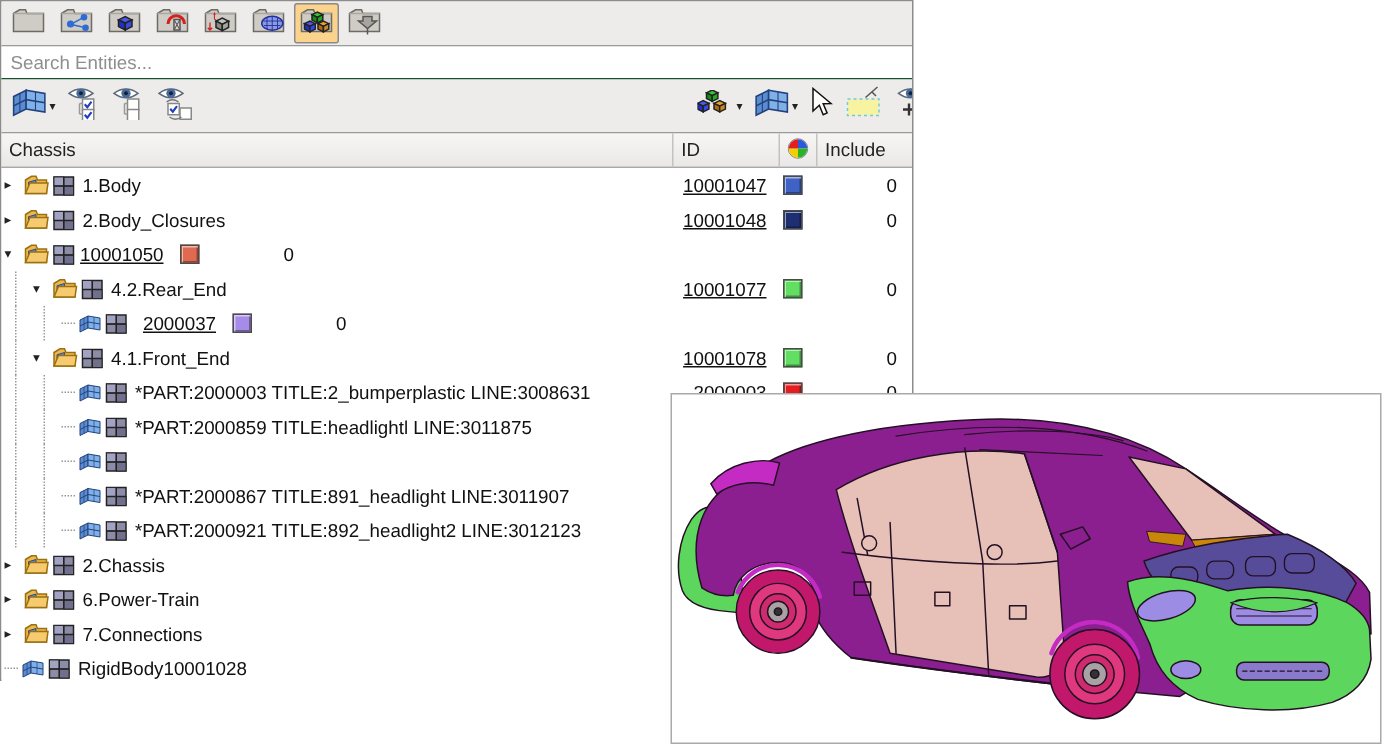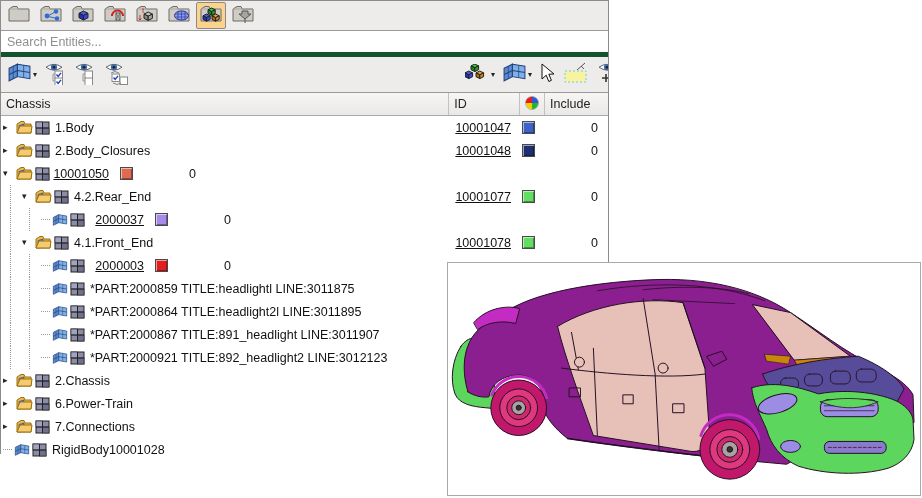--- a/index.html
+++ b/index.html
@@ -15,21 +15,21 @@
   }
   .tb1{
     height:29px;background:#edecea;border-bottom:1px solid #9a9a9a;
     display:flex;align-items:center;padding-left:3px;gap:2px;overflow:hidden;
   }
   .tb1-btn{
     width:28px;height:25px;display:flex;align-items:center;justify-content:center;
     border:1px solid transparent;border-radius:2px;flex:0 0 auto;
   }
   .tb1-btn.selected{background:#fbd38d;border:1px solid #8a8a8a;}
-  .searchrow{height:21px;border-bottom:5px solid #14532d;background:#fff;}
+  .searchrow{height:21px;border-bottom:1px solid #14532d;background:#fff;}
   .searchrow input{
     width:100%;height:100%;box-sizing:border-box;border:none;outline:none;
     padding:0 6px;font-family:"Liberation Sans",sans-serif;font-size:12.5px;color:#333;
   }
   .searchrow input::placeholder{color:#8f8f8f;}
   .tb2{
     height:35px;background:#edecea;border-bottom:1px solid #9a9a9a;
     display:flex;align-items:center;padding:0 2px;overflow:hidden;
   }
   .tb2 .grp-left{display:flex;align-items:center;gap:6px;padding-left:4px;}
@@ -448,20 +448,21 @@
           </svg>
         </span>
         <span class="ticon">
           <svg width="15" height="14" viewBox="0 0 15 14">
             <rect x="1" y="1" width="13" height="12" fill="#8c8ca6" stroke="#222"></rect>
             <rect x="1" y="1" width="6.5" height="6" fill="#a2a2c2" stroke="#222" stroke-width="0.6"></rect>
             <rect x="7.5" y="7" width="6.5" height="6" fill="#70708e" stroke="#222" stroke-width="0.6"></rect>
             <path d="M7.5,1 V13 M1,7 H14" stroke="#222" fill="none"></path>
           </svg>
         </span>
+        <span class="tlabel">*PART:2000003 TITLE:2_bumperplastic LINE:3008631</span>
         <span class="cell-id">2000003</span>
         <span class="cell-color">
           <i class="swatch" style="background:#e31e1e"></i>
         </span>
         <span class="cell-include">0</span>
       </div>
       <div class="trow">
         <span class="guide"></span>
         <span class="guide"></span>
         <span class="stub"></span>
@@ -503,21 +504,20 @@
           </svg>
         </span>
         <span class="ticon">
           <svg width="15" height="14" viewBox="0 0 15 14">
             <rect x="1" y="1" width="13" height="12" fill="#8c8ca6" stroke="#222"></rect>
             <rect x="1" y="1" width="6.5" height="6" fill="#a2a2c2" stroke="#222" stroke-width="0.6"></rect>
             <rect x="7.5" y="7" width="6.5" height="6" fill="#70708e" stroke="#222" stroke-width="0.6"></rect>
             <path d="M7.5,1 V13 M1,7 H14" stroke="#222" fill="none"></path>
           </svg>
         </span>
-        <span class="tlabel">*PART:2000864 TITLE:headlight2l LINE:3011895</span>
         <span class="cell-id"></span>
         <span class="cell-color"></span>
         <span class="cell-include"></span>
       </div>
       <div class="trow">
         <span class="guide"></span>
         <span class="guide"></span>
         <span class="stub"></span>
         <span class="ticon">
           <svg width="16" height="14" viewBox="0 0 24 18">

